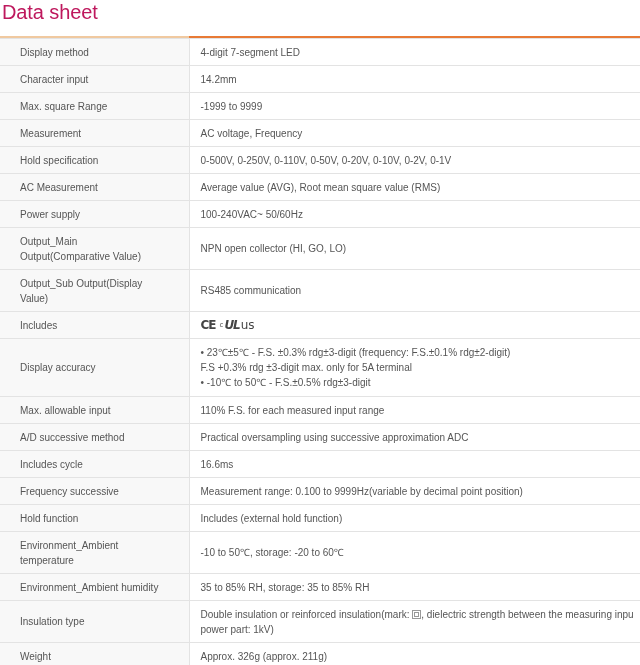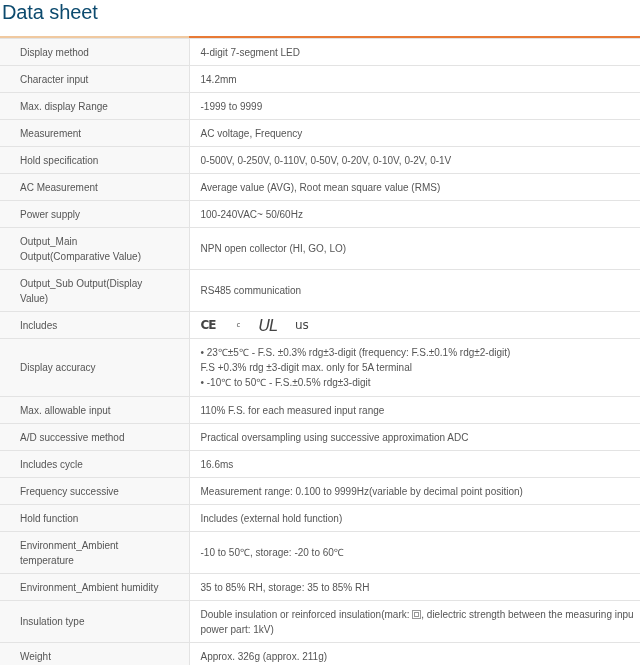--- a/index.html
+++ b/index.html
@@ -14,21 +14,21 @@
     position: relative;
     font-family: "Liberation Sans", sans-serif;
   }
   .title {
     position: absolute;
     left: 2px;
     top: -1px;
     margin: 0;
     font-size: 20px;
     font-weight: normal;
-    color: #0c4a6e;
+    color: #be185d;
     line-height: 26px;
     letter-spacing: -0.1px;
   }
   .sheet {
     position: absolute;
     left: 0;
     top: 36px;
     width: 660px;
     border-collapse: collapse;
     table-layout: fixed;
@@ -59,27 +59,27 @@
     padding: 5px 8px 5px 11px;
     white-space: nowrap;
     overflow: hidden;
   }
   .sheet tr.r1 td { height: 16px; }
   .sheet tr.r2 td { height: 31px; }
   .sheet tr.r3 td { height: 47px; }
   .line { display: block; }
   .cert {
     display: inline-flex;
-    gap: 18px;
+    gap: 1px;
     color: #444;
     font-family: "DejaVu Sans", sans-serif;
   }
   .cert .ce { font-size: 12px; letter-spacing: -1px; font-weight: bold; }
   .cert .c-small { font-size: 7px; margin-left: 3px; }
-  .cert .ul { font-size: 16px; font-weight: normal; font-style: italic; letter-spacing: -1px; }
+  .cert .ul { font-size: 12px; font-weight: bold; font-style: italic; letter-spacing: -1px; }
   .cert .us { font-size: 12px; }
   .dbl-sq {
     display: inline-block;
     width: 7px; height: 7px;
     border: 1px solid #999;
     position: relative;
     vertical-align: -1px;
   }
   .dbl-sq::after {
     content: "";
@@ -107,21 +107,21 @@
 
     <tr class="r1">
       <td class="label">Display method</td>
       <td class="value">4-digit 7-segment LED</td>
     </tr>
     <tr class="r1">
       <td class="label">Character input</td>
       <td class="value">14.2mm</td>
     </tr>
     <tr class="r1">
-      <td class="label">Max. display Range</td>
+      <td class="label">Max. square Range</td>
       <td class="value">-1999 to 9999</td>
     </tr>
     <tr class="r1">
       <td class="label">Measurement</td>
       <td class="value">AC voltage, Frequency</td>
     </tr>
     <tr class="r1">
       <td class="label">Hold specification</td>
       <td class="value">0-500V, 0-250V, 0-110V, 0-50V, 0-20V, 0-10V, 0-2V, 0-1V</td>
     </tr>

